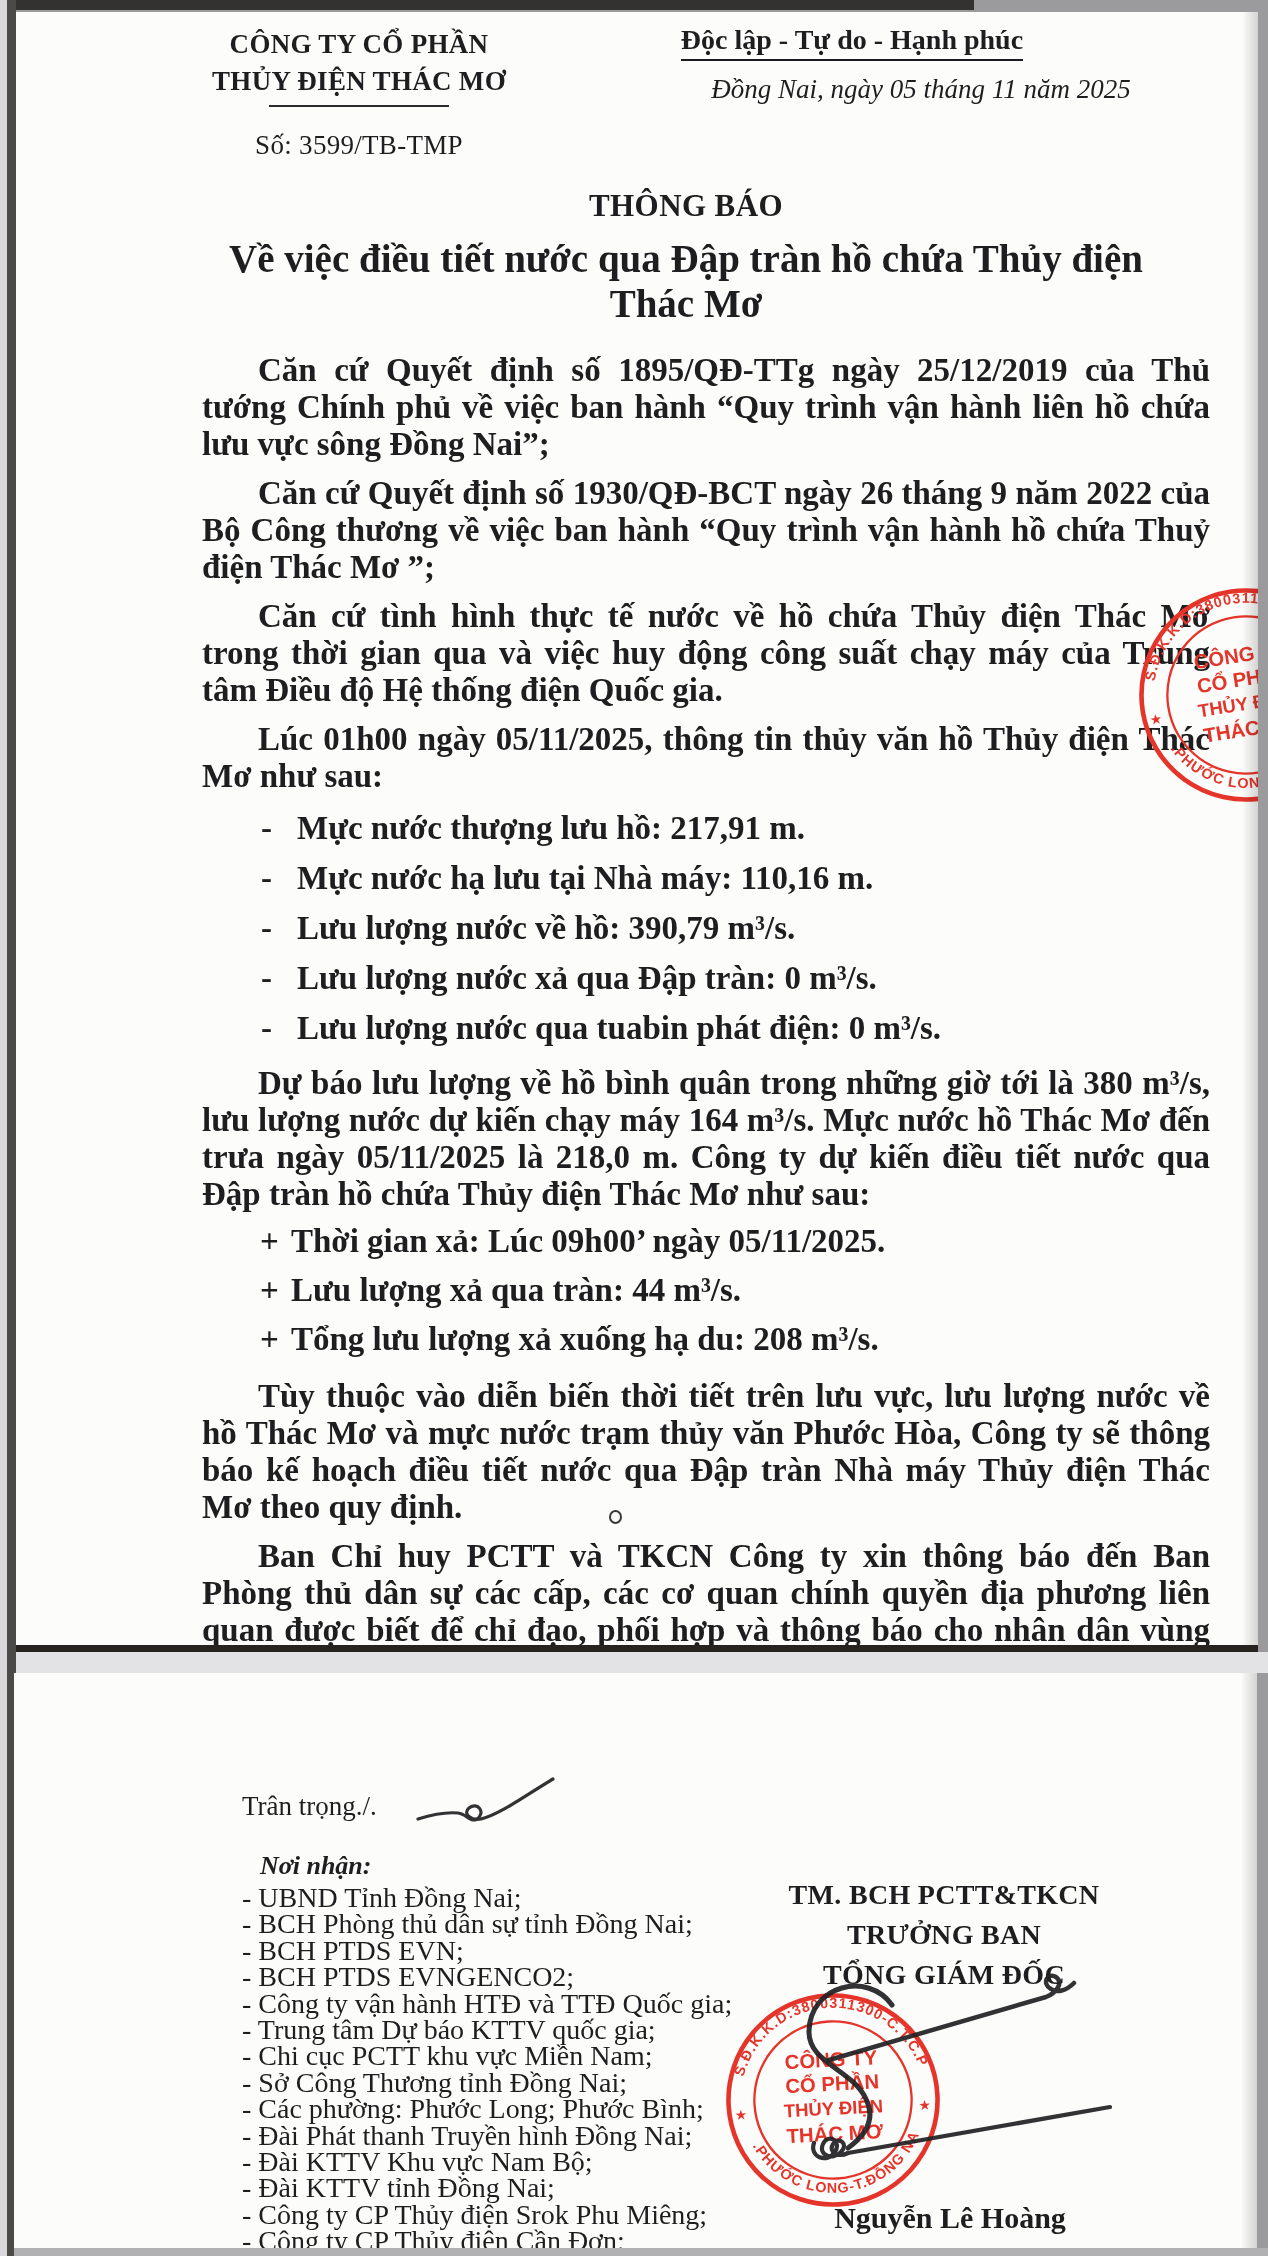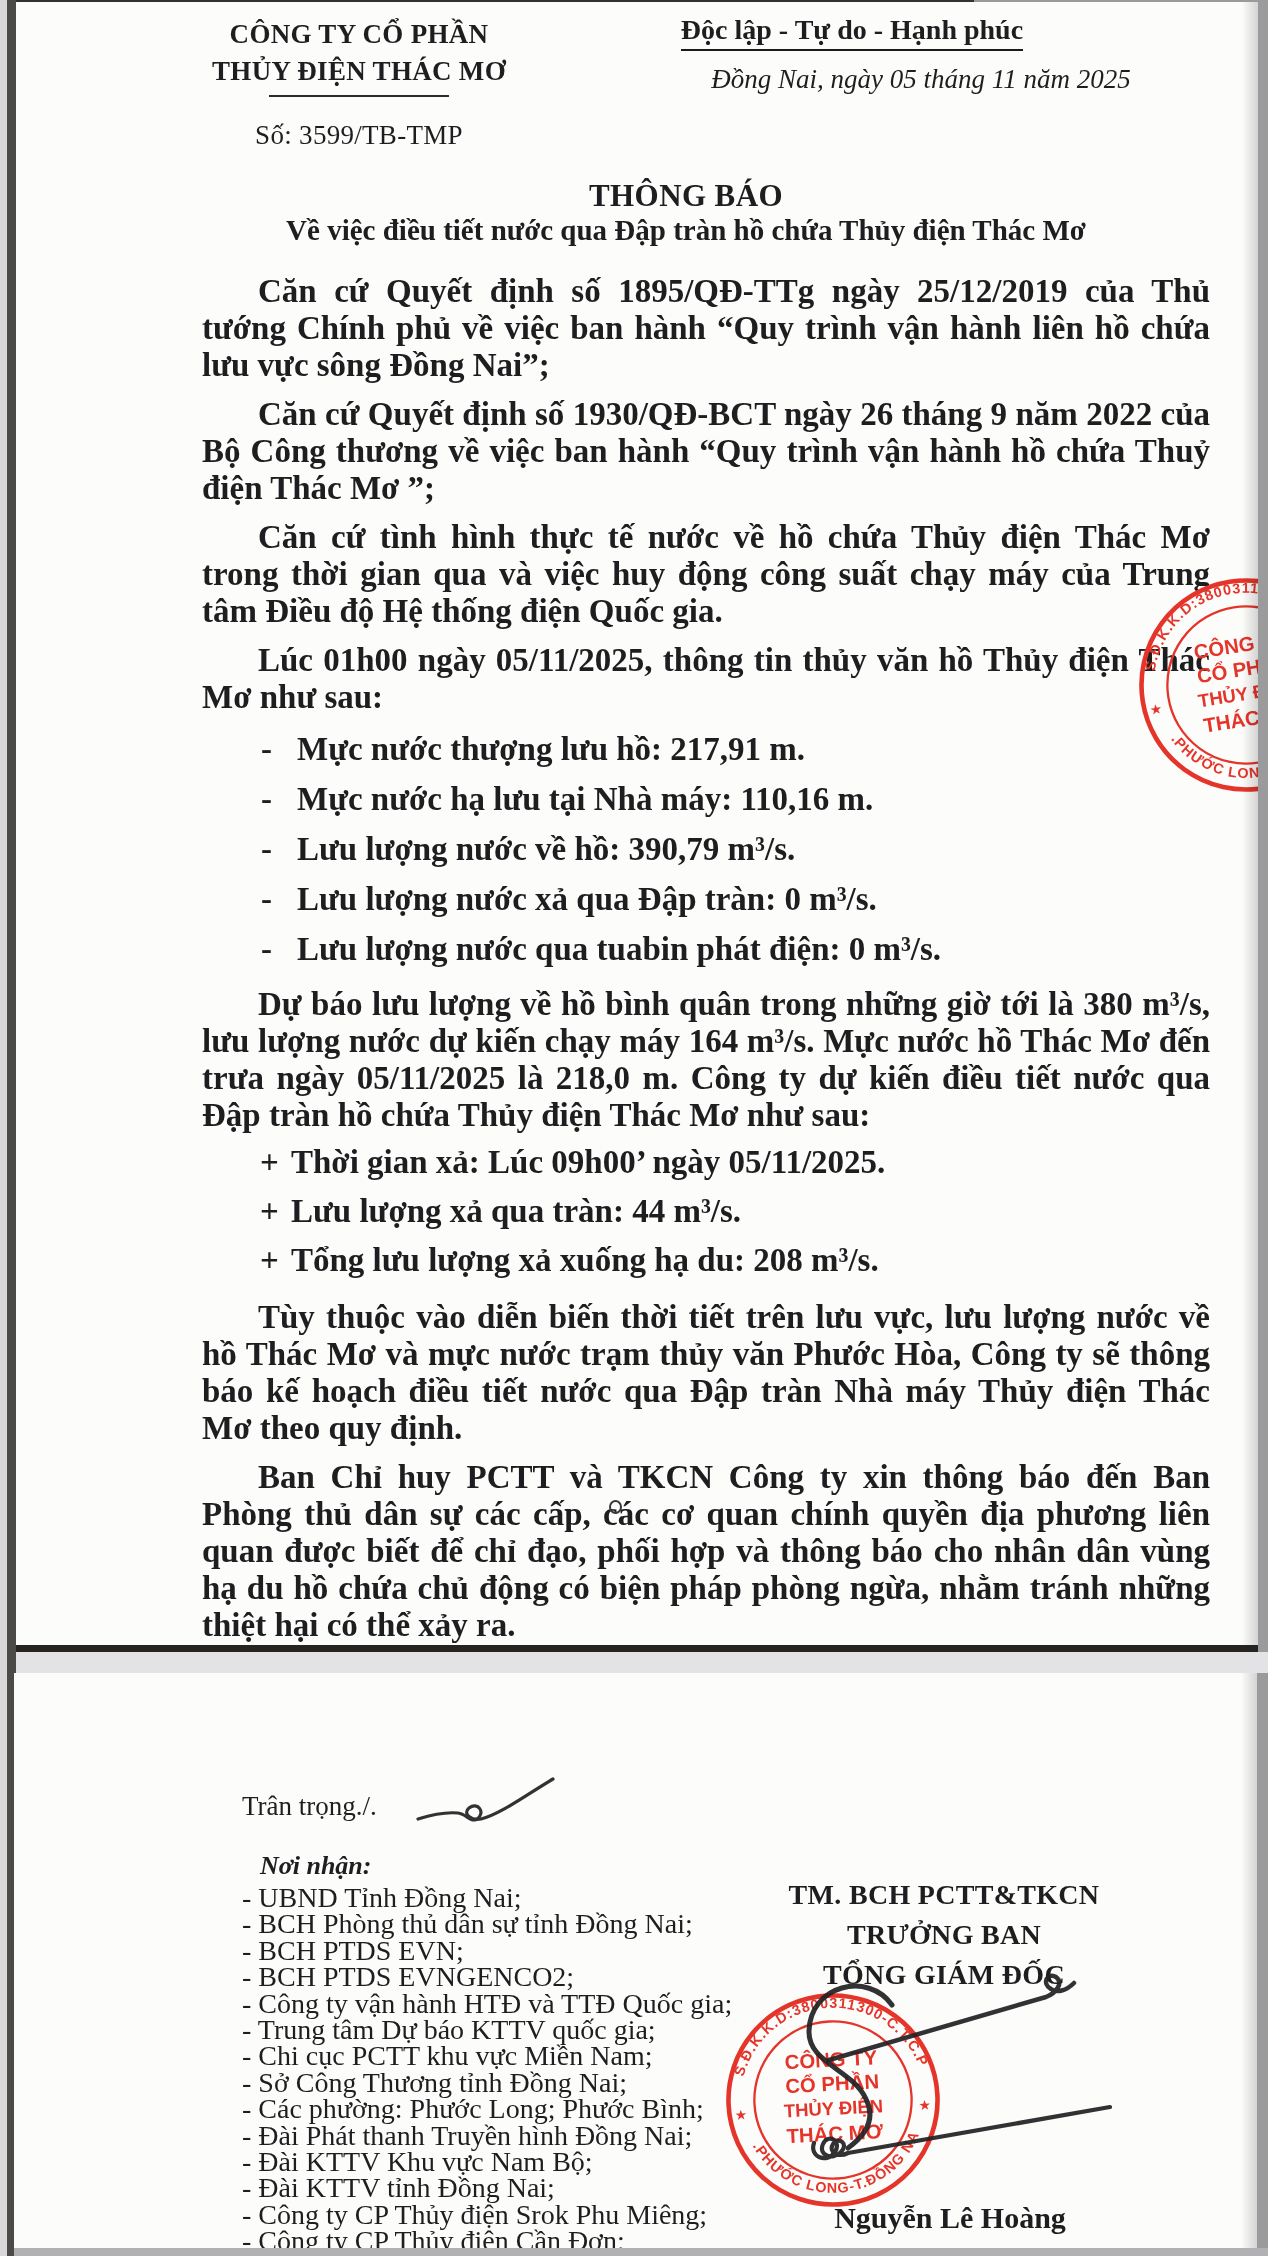--- a/index.html
+++ b/index.html
@@ -15,38 +15,38 @@
   .edge-light { left:0; top:0; width:7px; height:2256px; background:#d8d8da; }
   .edge-dark  { left:7px; top:0; width:9px; height:2256px; background:#4c4a47; }
   .top-strip  { left:16px; top:0; width:958px; height:10px; background:#343230; }
   .p1-bottom  { left:16px; top:1645px; width:1242px; height:7px; background:#262320; }
   .gap-strip  { left:16px; top:1652px; width:1252px; height:21px; background:#e3e3e5; }
   .bottom-strip { left:14px; top:2248px; width:1254px; height:8px; background:#b1b1b3; }
 
   .page { position:absolute; background:#fcfcfa; overflow:hidden; }
   .page::after { content:""; position:absolute; top:0; right:0; width:16px; height:100%;
     background:linear-gradient(to right, rgba(0,0,0,0), rgba(0,0,0,0.16)); pointer-events:none; }
-  .page1 { left:16px; top:2px;    width:1242px; height:1643px; }
+  .page1 { left:16px; top:12px;    width:1242px; height:1643px; }
   .page2 { left:14px; top:1673px; width:1243px; height:583px; }
 
   
   .hdr { position:relative; height:170px; }
   .org { position:absolute; left:113px; top:14px; width:460px; text-align:center;
          font-weight:bold; font-size:27px; line-height:37px; letter-spacing:.3px; }
   .org-rule { width:180px; height:0; border-bottom:2.4px solid #2b2b2d; margin:5px auto 0; }
   .doc-num { margin-top:20px; font-weight:normal; font-size:27px; }
   .national { position:absolute; left:506px; top:8px; width:660px; text-align:center; }
   .nat1 { font-weight:bold; font-size:27px; letter-spacing:.2px; }
   .nat2 { display:inline-block; font-weight:bold; font-size:28px; margin-top:4px;
           padding-bottom:3px; border-bottom:2.6px solid #1b1b1d; }
   .dateline { margin-top:13px; font-style:italic; font-size:27px; padding-left:138px; }
 
   .head-center { margin-left:180px; width:980px; text-align:center; }
   .doc-title { font-weight:bold; font-size:31px; margin-top:6px; letter-spacing:.4px; }
-  .doc-subtitle { font-weight:bold; font-size:29px; }
+  .doc-subtitle { font-weight:bold; font-size:39px; margin-top:12px; }
 
   
   .body { margin:26px 48px 0 186px; width:1008px; font-size:33px;font-weight:bold; }
   .body p { margin:12px 0 0 0; text-align:justify; text-indent:56px; line-height:37px; }
   .dash-list { margin-top:8px; }
   .dash-item { line-height:50px; padding-left:59px; }
   .dash-item .mk { display:inline-block; width:36px; }
   .plus-list { margin-top:4px; }
   .plus-item { line-height:49px; padding-left:58px; }
   .plus-item .mk { display:inline-block; width:31px; }

